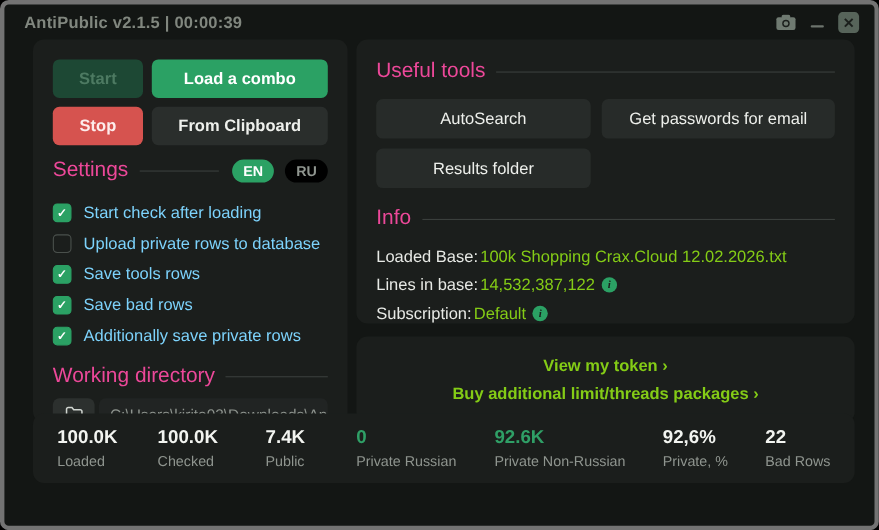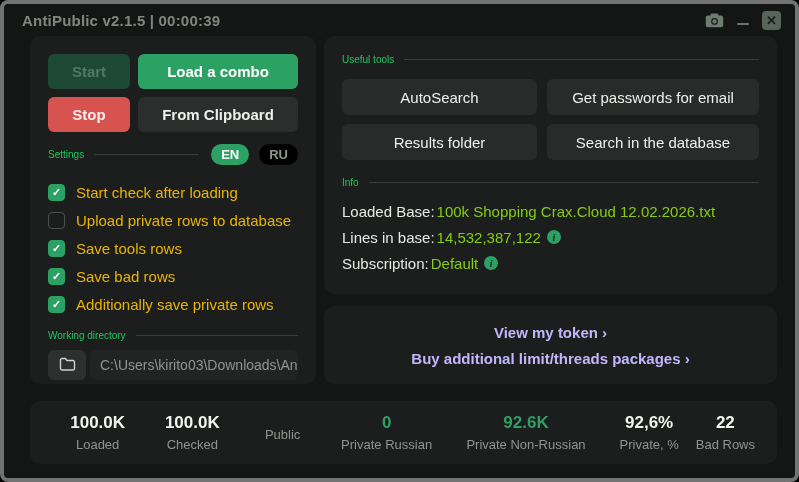--- a/index.html
+++ b/index.html
@@ -39,58 +39,58 @@
     display: flex; align-items: center; justify-content: center;
     color: #1b1f1c; font-size: 13px; font-weight: 700; line-height: 1;
   }
 
   
   .card { position: absolute; background: #1b1e1c; border-radius: 10px; }
   .card-left  { left: 26px;  top: 32px;  width: 286px; height: 348px; padding: 18px; }
   .card-tools { left: 320px; top: 32px;  width: 453px; height: 258px; padding: 16px 18px; }
   .card-links { left: 320px; top: 302px; width: 453px; height: 78px;
                 display: flex; flex-direction: column; align-items: center; justify-content: center; gap: 9px; }
-  .card-stats { left: 26px;  top: 397px; width: 747px; height: 63px;
-                display: flex; align-items: center; padding: 0 22px; text-align: center; }
+  .card-stats { left: 26px;  top: 372px; width: 747px; height: 63px;
+                display: flex; align-items: center; padding: 0 22px; }
 
   
   .btn-row { display: flex; gap: 8px; margin-bottom: 8px; }
   .btn {
     height: 35px; border: none; border-radius: 6px;
     font-family: "Liberation Sans", sans-serif;
     font-size: 15px; font-weight: 700; cursor: pointer;
     display: flex; align-items: center; justify-content: center;
   }
   .btn-start { width: 82px; background: #1d4834; color: #4d7a62; }
   .btn-load  { flex: 1; background: #2ba164; color: #ffffff; }
   .btn-stop  { width: 82px; background: #d6534f; color: #fdeceb; }
   .btn-clip  { flex: 1; background: #2a2e2c; color: #eef0ec; }
 
   .section-head { display: flex; align-items: center; gap: 10px; margin-top: 12px; }
-  .section-label { color: #22c55e; font-size: 10px; white-space: nowrap; }
+  .section-label { color: #ec4899; font-size: 19px; white-space: nowrap; }
   .section-line { flex: 1; height: 1px; background: #3a3f3c; }
 
   .lang-pill {
     font-size: 13px; font-weight: 700; border-radius: 12px;
     padding: 4px 10px; line-height: 1; cursor: pointer;
   }
   .lang-en { background: #2ba164; color: #ffffff; margin-left: 2px; }
   .lang-ru { background: #000000; color: #8f958f; }
 
   .check-list { margin-top: 13px; }
   .check-row { display: flex; align-items: center; height: 28px; cursor: pointer; }
   .checkbox {
     width: 17px; height: 17px; border-radius: 4px; flex: 0 0 auto;
     border: 1.5px solid #4a504c; background: transparent;
     display: flex; align-items: center; justify-content: center;
     color: transparent; font-size: 11px; font-weight: 700;
   }
   .checkbox.checked { background: #2ba164; border-color: #2ba164; color: #ffffff; }
   .checkbox.checked::after { content: "✓"; }
-  .check-label { color: #eab308; font-size: 15px; margin-left: 11px; white-space: nowrap; }
+  .check-label { color: #7dd3fc; font-size: 15px; margin-left: 11px; white-space: nowrap; }
 
   .workdir-row { display: flex; margin-top: 9px; gap: 4px; }
   .folder-btn {
     width: 38px; height: 30px; background: #2c302e; border: none; border-radius: 6px;
     display: flex; align-items: center; justify-content: center; cursor: pointer;
   }
   .path-field {
     flex: 1; height: 30px; background: #212423; border: none; border-radius: 6px;
     color: #8f958f; font-size: 14px; padding: 0 10px;
     display: flex; align-items: center; white-space: nowrap; overflow: hidden;
@@ -111,21 +111,21 @@
   .info-icon {
     width: 14px; height: 14px; border-radius: 50%; background: #2ba164;
     color: #1b1e1c; font-size: 10px; font-weight: 700;
     display: none; align-items: center; justify-content: center; margin-left: 6px;
     font-family: "Liberation Serif", serif; font-style: italic;
   }
   .info-icon.show { display: flex; }
 
   
   .links-line { display: flex; gap: 26px; }
-  .link-item { color: #c4b5fd; font-size: 15px; font-weight: 700; cursor: pointer; white-space: nowrap; }
+  .link-item { color: #84cc16; font-size: 15px; font-weight: 700; cursor: pointer; white-space: nowrap; }
 
   
   .stat { display: flex; flex-direction: column; }
   .stat-value { color: #f2f4f0; font-size: 17px; font-weight: 700; }
   .stat-value.green { color: #2f9f66; }
   .stat-label { color: #8f958f; font-size: 13px; margin-top: 4px; white-space: nowrap; }
   .stat:nth-child(1) { width: 93px; }
   .stat:nth-child(2) { width: 100px; }
   .stat:nth-child(3) { width: 84px; }
   .stat:nth-child(4) { width: 128px; }
@@ -211,21 +211,20 @@
 
   <div class="card card-tools">
     <div class="section-head" style="margin-top:2px;">
       <span class="section-label">Useful tools</span>
       <span class="section-line"></span>
     </div>
     <div class="tools-grid">
       <button class="tool-btn">AutoSearch</button>
       <button class="tool-btn">Get passwords for email</button>
       <button class="tool-btn">Results folder</button>
-      <button class="tool-btn">Search in the database</button>
     </div>
 
     <div class="section-head info-head">
       <span class="section-label">Info</span>
       <span class="section-line"></span>
     </div>
     <div class="info-rows">
       <div class="info-row">
         <span class="info-key">Loaded Base:</span>
         <span class="info-val">100k Shopping Crax.Cloud 12.02.2026.txt</span>
@@ -256,20 +255,21 @@
   <div class="card card-stats">
     <div class="stat">
       <div class="stat-value">100.0K</div>
       <div class="stat-label">Loaded</div>
     </div>
     <div class="stat">
       <div class="stat-value">100.0K</div>
       <div class="stat-label">Checked</div>
     </div>
     <div class="stat">
+      <div class="stat-value">7.4K</div>
       <div class="stat-label">Public</div>
     </div>
     <div class="stat">
       <div class="stat-value green">0</div>
       <div class="stat-label">Private Russian</div>
     </div>
     <div class="stat">
       <div class="stat-value green">92.6K</div>
       <div class="stat-label">Private Non-Russian</div>
     </div>

